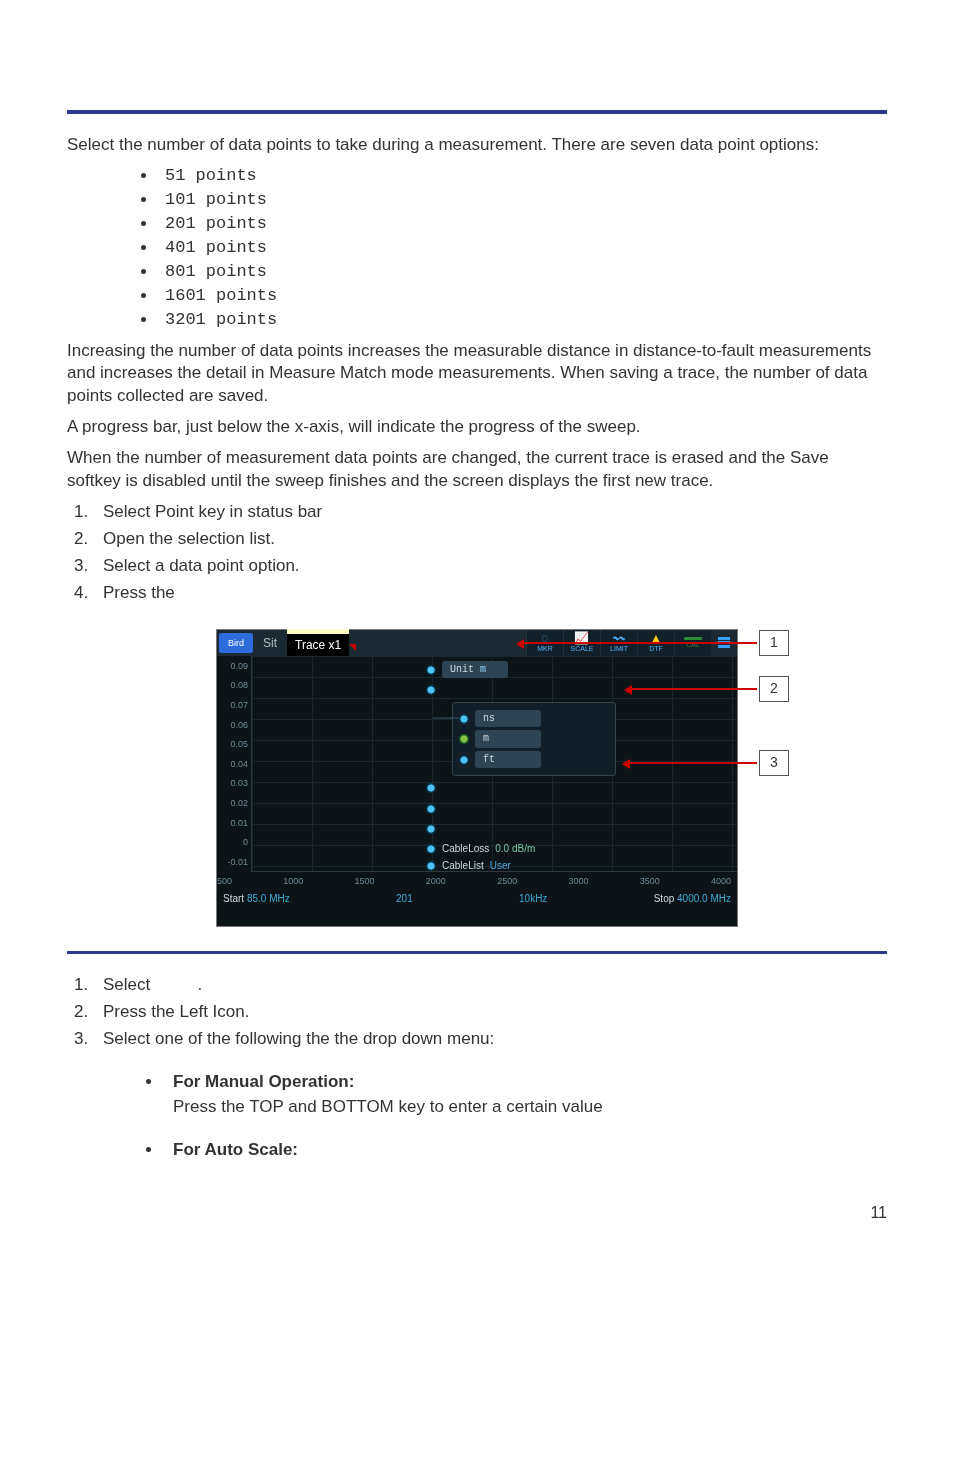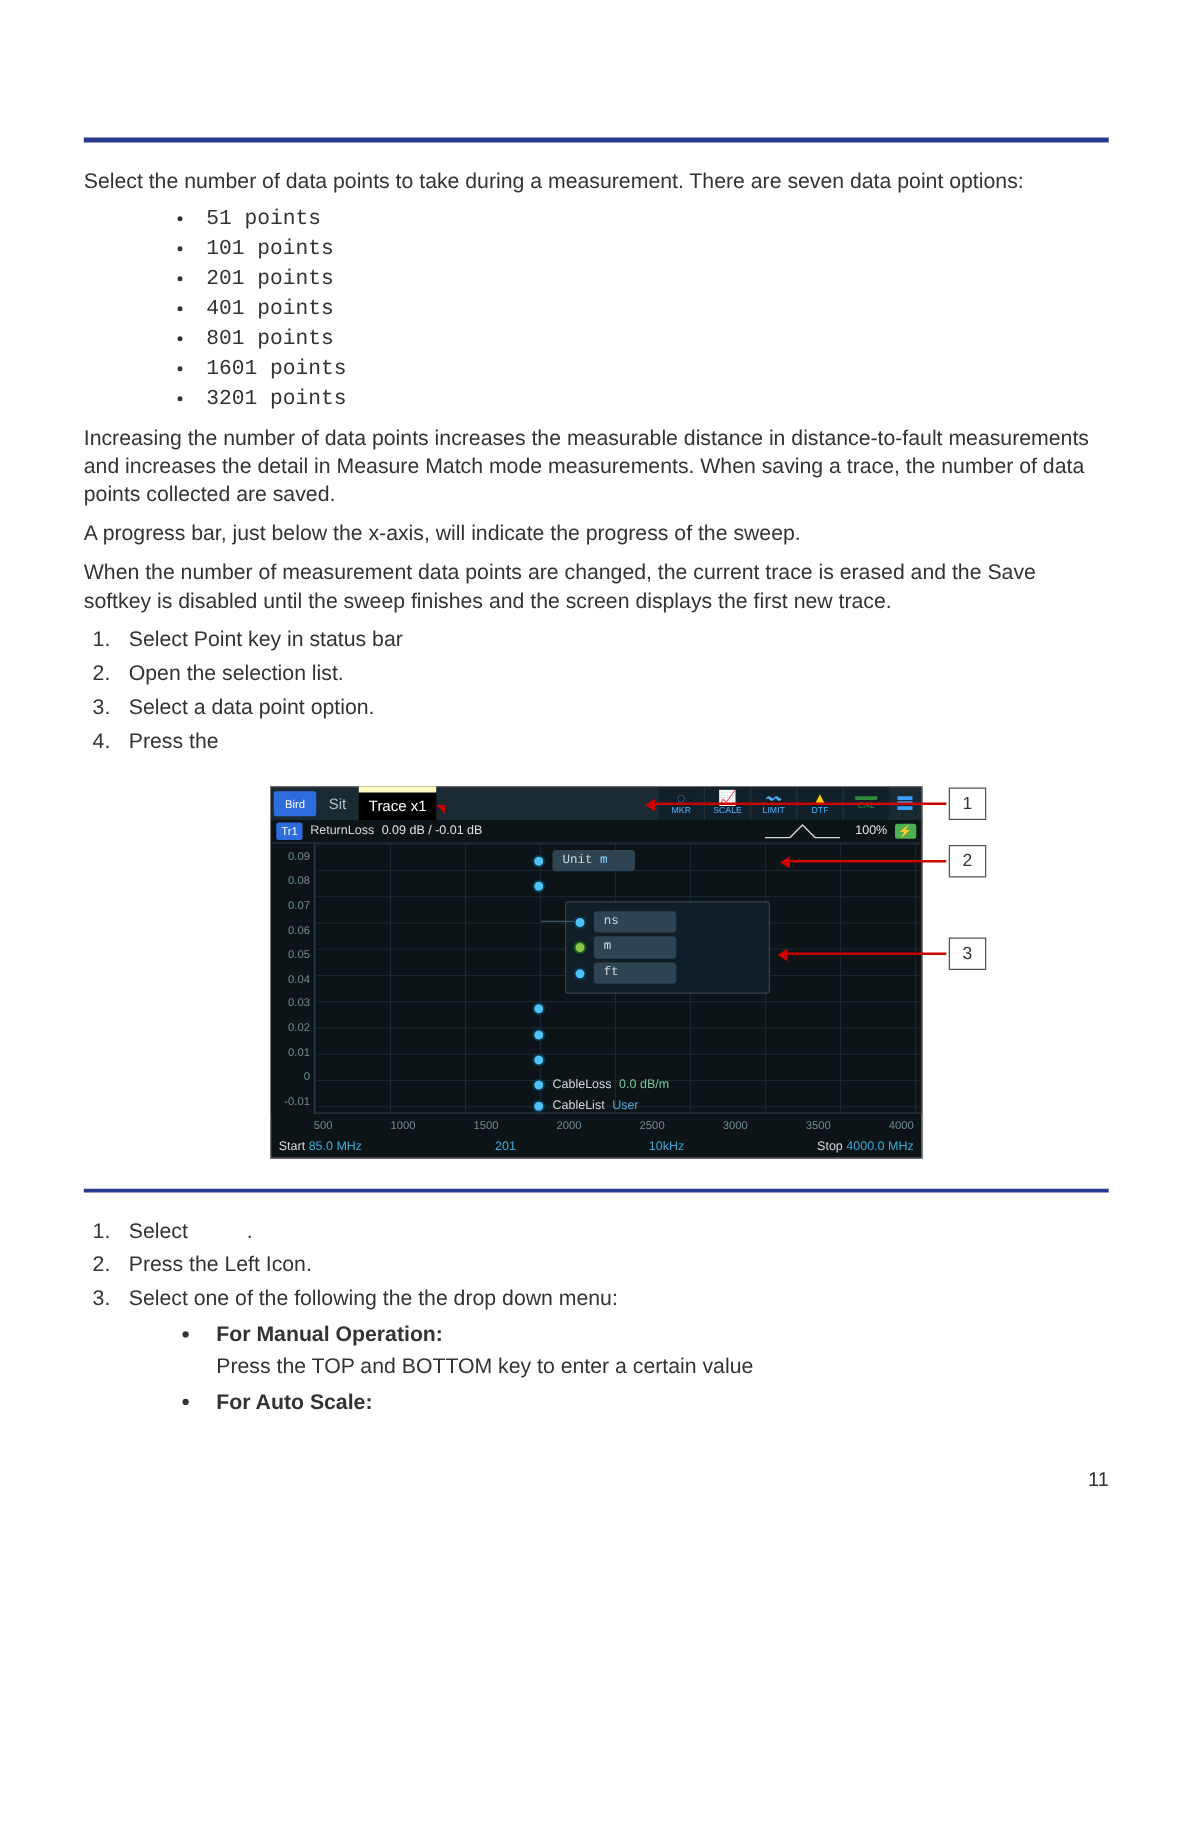--- a/index.html
+++ b/index.html
@@ -39,21 +39,21 @@
     margin: 4px 0;
     padding-left: 10px;
   }
   p { margin: 8px 0; }
   .sub-bullets {
     list-style: disc;
     padding-left: 60px;
     margin-top: 4px;
   }
   .sub-bullets li {
-    margin: 6px 0;
+    margin: 20px 0;
     padding-left: 10px;
   }
   .sub-bullets .bold-line { font-weight: bold; }
   .sub-bullets .sub-line { display: block; margin-top: 2px; font-weight: normal; }
   .page-num { text-align: right; margin-top: 40px; font-size: 16px; }
 
   
   .shot-wrap {
     display: flex;
     justify-content: center;
@@ -129,21 +129,21 @@
   .radio{width:10px;height:10px;border-radius:50%;background:radial-gradient(circle,#4fc3f7 45%, #063a53 55%);}
   .radio.sel{background:radial-gradient(circle,#8bc34a 45%, #1b5e20 55%);}
   .pill { background:#2e4452;color:#cfd8dc;padding:2px 8px;border-radius:3px;font-size:10px;min-width:50px;display:inline-block;}
   .pill.hidden{visibility:hidden;}
   .submenu{margin-left:26px;background:#111e27;border:1px solid #334349;border-radius:3px;padding:4px 6px;}
   .cab {color:#cfd8dc;font-size:10px;display:flex;align-items:center;gap:6px;margin:4px 0;}
   .cab .cval{color:#76c7a0;}
   .cab .uval{color:#4fa6d8;}
   .xaxis {
     height:18px;display:flex;color:#6e8a96;font-size:9px;align-items:center;
-    padding-left:34px;padding-right:6px;justify-content:space-between;
+    padding-right:6px;justify-content:space-between;
   }
   .footer-row{
     height:18px;display:flex;align-items:center;color:#cfd8dc;font-size:10px;padding:0 6px;justify-content:space-between;
   }
   .footer-row .start .v{color:#3fa9d6;}
   .footer-row .mid  {color:#3fa9d6;}
   .footer-row .mid2 {color:#3fa9d6;}
   .footer-row .stop .v{color:#3fa9d6;}
 
   
@@ -225,32 +225,20 @@
             <span>CAL</span>
           </div>
         <div class="tb-bat">
           <div class="cell"></div>
             <div class="cell"></div>
             <div class="cell"></div>
         </div>
       </div>
     </div>
 
-    <div class="info-row">
-      <span class="tr1">Tr1</span>
-      <span>ReturnLoss</span>
-      <span class="val1">0.09 dB / -0.01 dB</span>
-      <span class="spark">
-        <svg width="60" height="14">
-            <polyline points="0,12 20,12 30,2 40,12 60,12" fill="none" stroke="#cfd8dc" stroke-width="1"></polyline>
-          </svg>
-      </span>
-      <span class="pct">100%</span>
-      <span class="bolt">⚡</span>
-    </div>
 
     <div class="plot">
       <div class="yaxis">
         <span>0.09</span>
         <span>0.08</span>
         <span>0.07</span>
         <span>0.06</span>
         <span>0.05</span>
         <span>0.04</span>
         <span>0.03</span>

